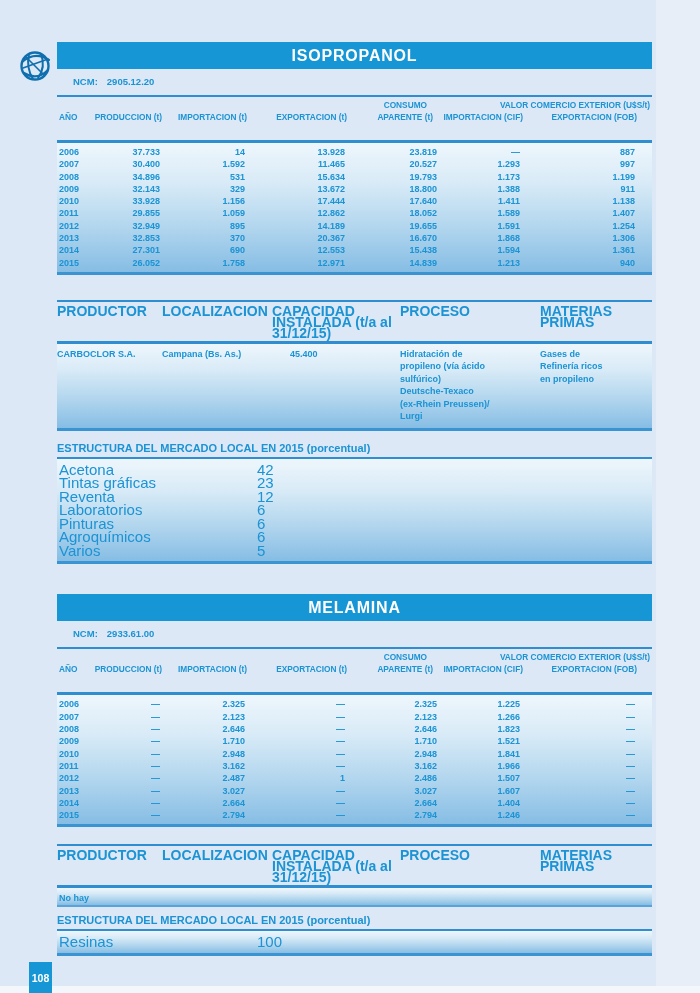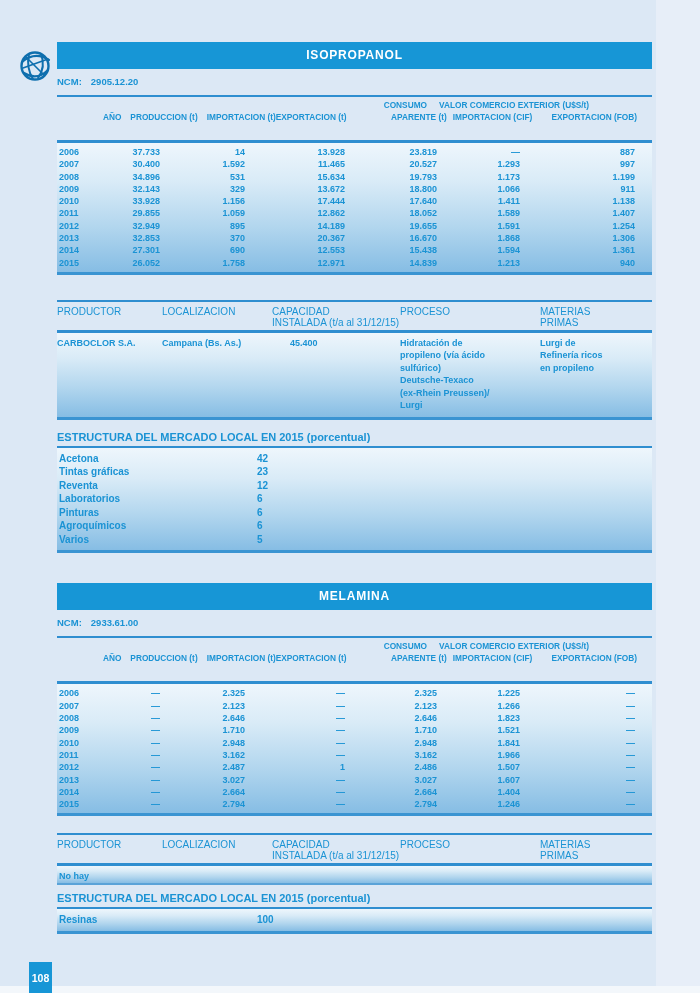--- a/index.html
+++ b/index.html
@@ -8,68 +8,68 @@
     background:#dce8f5;
     font-family:"Liberation Sans",sans-serif;
     color:#1b93d4;
   }
   .edge-right{position:absolute;top:0;left:656px;width:44px;height:993px;background:#e7eef8;}
   .edge-bottom{position:absolute;left:0;top:986px;width:700px;height:7px;background:#f3f7fb;}
   .logo{position:absolute;left:17px;top:47px;width:37px;height:37px;}
   .content{position:absolute;left:57px;top:42px;width:595px;}
   .bar{
     height:27px;line-height:27px;background:#1796d6;color:#ffffff;
-    text-align:center;font-weight:bold;font-size:12px;letter-spacing:0.8px;
+    text-align:center;font-weight:bold;font-size:16px;letter-spacing:0.8px;
   }
-  .ncm{margin-top:7px;height:14px;font-size:9.5px;font-weight:bold;}
+  .ncm{margin-top:7px;height:14px;font-size:9.5px;font-weight:bold;margin-left:16px;}
   .ncm .v{margin-left:9px;}
   .rule-thin{margin-top:5px;height:2px;background:#2f8ed0;}
   .rule-thick{height:3px;background:#2f8ed0;}
   .rule-mid{height:2px;background:#2f8ed0;margin-top:3px;}
   
   .thead{padding:3px 0 16px 0;font-size:8.3px;font-weight:bold;}
   .th-r1,.th-r2,.t-row,.p-row,.e-row{display:flex;white-space:nowrap;}
   .th-r1{height:11px;line-height:11px;}
-  .th-r2{height:13px;line-height:13px;margin-left:44px;}
+  .th-r2{height:13px;line-height:13px;}
   .b1{width:382px;text-align:right;padding-right:12px;box-sizing:border-box;}
-  .b2{width:213px;text-align:left;box-sizing:border-box;padding-right:2px;}
+  .b2{width:213px;text-align:right;box-sizing:border-box;padding-right:2px;}
   .h1{width:30px;text-align:left;padding-left:2px;box-sizing:border-box;}
   .h2{width:75px;text-align:right;box-sizing:border-box;}
   .h3{width:85px;text-align:right;box-sizing:border-box;}
-  .h4{width:100px;box-sizing:border-box;}
+  .h4{width:100px;text-align:right;box-sizing:border-box;}
   .h5{width:92px;text-align:right;padding-right:6px;box-sizing:border-box;}
   .h6{width:84px;text-align:right;box-sizing:border-box;}
   .h7{width:129px;text-align:right;padding-right:15px;box-sizing:border-box;}
   .band{
     background:linear-gradient(180deg,#eef6fc 0%,#d9ebf7 30%,#b2d6ee 65%,#86bde4 100%);
     border-bottom:3px solid #3a94d2;
   }
   .band.stats{padding:3px 0 3px 0;}
   .t-row{height:12.3px;line-height:12.3px;font-size:9px;font-weight:bold;}
   .c1{width:55px;text-align:left;padding-left:2px;box-sizing:border-box;}
   .c2{width:50px;text-align:right;padding-right:2px;box-sizing:border-box;}
   .c3{width:85px;text-align:right;padding-right:2px;box-sizing:border-box;}
   .c4{width:100px;text-align:right;padding-right:2px;box-sizing:border-box;}
   .c5{width:92px;text-align:right;padding-right:2px;box-sizing:border-box;}
   .c6{width:84px;text-align:right;padding-right:3px;box-sizing:border-box;}
   .c7{width:129px;text-align:right;padding-right:17px;box-sizing:border-box;}
   
-  .phead{margin-top:1px;padding:3px 0 2px 0;font-size:10px;font-weight:normal;line-height:11px;}
+  .phead{margin-top:1px;padding:3px 0 2px 0;font-size:14px;font-weight:bold;line-height:11px;}
   .p1{width:105px;box-sizing:border-box;}
   .p2{width:110px;box-sizing:border-box;}
   .p3{width:128px;box-sizing:border-box;}
   .p4{width:140px;box-sizing:border-box;}
   .p5{width:112px;box-sizing:border-box;}
   .band.producer{padding:4px 0 5px 0;font-size:9px;font-weight:bold;line-height:12.5px;}
   .p-row{align-items:flex-start;white-space:normal;}
   .pre{white-space:pre-line;}
   .cap-ind{padding-left:18px;}
   
   .estr-title{margin-top:11px;height:12px;font-size:11px;font-weight:bold;}
-  .band.estr{padding:4px 0 4px 0;font-size:10px;font-weight:bold;}
+  .band.estr{padding:4px 0 4px 0;font-size:15px;font-weight:normal;}
   .e-row{height:13.5px;line-height:13.5px;}
   .e-label{width:200px;padding-left:2px;box-sizing:border-box;}
   .e-value{width:75px;text-align:left;box-sizing:border-box;}
   .band.nohay{padding:4px 0 0 0;font-size:9px;font-weight:bold;border-bottom:2px solid #5aa3d8;}
   .nohay-label{padding-left:2px;height:13px;line-height:13px;}
   .mt-mel{margin-top:30px;}
   .mt-prod-iso{margin-top:25px;}
   .mt-prod-mel{margin-top:17px;}
   .estr-title.mel{margin-top:7px;}
   
@@ -157,21 +157,21 @@
         <span class="c6">1.173</span>
         <span class="c7">1.199</span>
       </div>
 
       <div class="t-row">
         <span class="c1">2009</span>
         <span class="c2">32.143</span>
         <span class="c3">329</span>
         <span class="c4">13.672</span>
         <span class="c5">18.800</span>
-        <span class="c6">1.066</span>
+        <span class="c6">1.388</span>
         <span class="c7">911</span>
       </div>
 
       <div class="t-row">
         <span class="c1">2010</span>
         <span class="c2">33.928</span>
         <span class="c3">1.156</span>
         <span class="c4">17.444</span>
         <span class="c5">17.640</span>
         <span class="c6">1.411</span>
@@ -247,21 +247,21 @@
     <div class="p-row">
       <span class="p1">CARBOCLOR S.A.</span>
       <span class="p2">Campana (Bs. As.)</span>
       <span class="p3 cap-ind">45.400</span>
       <span class="p4 pre">Hidratación de
 propileno (vía ácido
 sulfúrico)
 Deutsche-Texaco
 (ex-Rhein Preussen)/
 Lurgi</span>
-      <span class="p5 pre">Lurgi de
+      <span class="p5 pre">Gases de
 Refinería ricos
 en propileno</span>
     </div>
   </div>
 
   <div class="estr-title">ESTRUCTURA DEL MERCADO LOCAL EN 2015 (porcentual)</div>
   <div class="rule-mid"></div>
 
   <div class="band estr">
 

